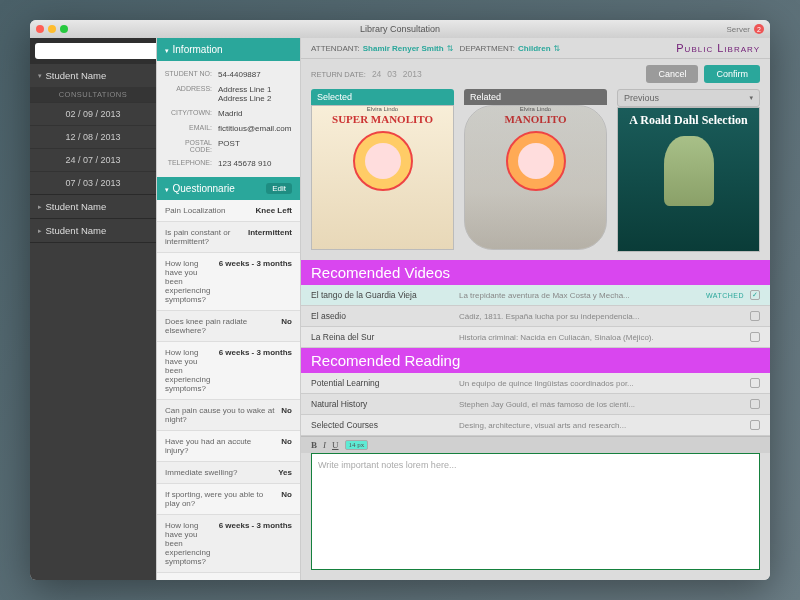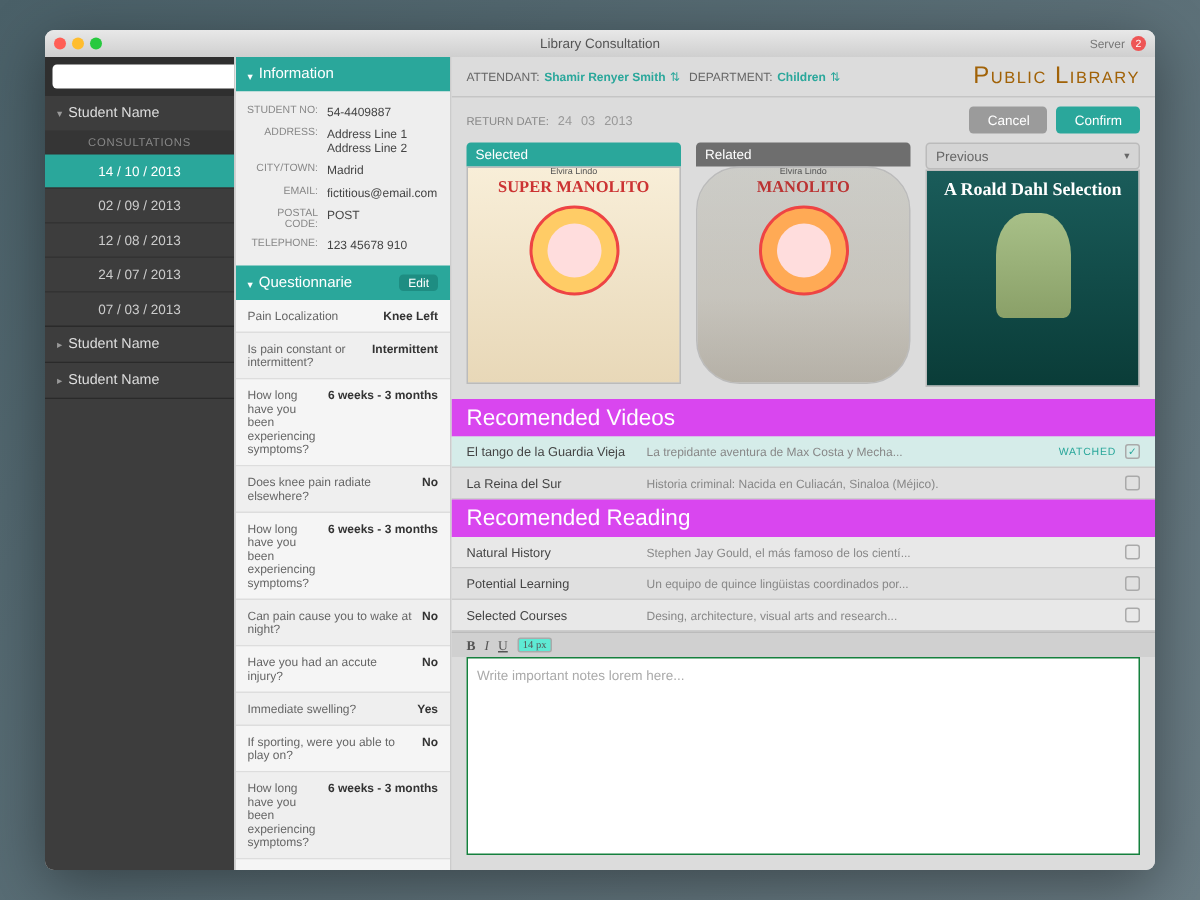--- a/index.html
+++ b/index.html
@@ -40,21 +40,21 @@
   .q-row:nth-child(even){background:#efefef;}
   .q-row .q { flex:1; color:#666; padding-right:6px;}
   .q-row .a { color:#333; font-weight:600; text-align:right; white-space:nowrap;}
 
   
   .main { flex:1; display:flex; flex-direction:column; background:#dcdcdc; overflow:hidden;}
   .topbar { display:flex; align-items:center; padding:4px 10px; gap:6px; font-size:8px; color:#666; border-bottom:1px solid #c5c5c5;}
   .topbar .field { display:flex;align-items:flex-end;gap:3px;}
   .topbar .field b { color:#2aa79b; font-weight:600;}
   .sort-icon { color:#2aa79b; font-size:8px;}
-  .brand { margin-left:auto; font-family: Georgia, serif; color:#a16207; font-size:16px; letter-spacing:1px;padding-left:28px;}
+  .brand { margin-left:auto; font-family: Georgia, serif; color:#701a75; font-size:11px; letter-spacing:1px;padding-left:28px;}
   .actionbar { display:flex; align-items:center; padding:6px 10px; gap:6px; font-size:8.5px;}
   .actionbar .lbl { color:#888; text-transform:uppercase; font-size:7.5px;}
   .actionbar .date { color:#999;}
   .actionbar .spacer{flex:1;}
   .btn { border:none; border-radius:3px; padding:4px 12px; font-size:9px; color:#fff;}
   .btn-cancel { background:#9b9b9b;}
   .btn-confirm { background:#2aa79b;}
 
   .covers { display:flex; gap:10px; padding:0 10px 8px;}
   .cover-col { flex:1; display:flex;flex-direction:column;}
@@ -71,21 +71,21 @@
   .illus { width:60px;height:60px;border-radius:50%;background:#fc6;margin-top:6px;border:2px solid #e44;position:relative;}
   .illus::after{content:"";position:absolute;inset:10px;border-radius:50%;background:#fdd;}
   .city-bg { position:absolute;inset:0;background:linear-gradient(#bbb 60%,#999);opacity:0.4;}
   .dahl-fig{width:50px;height:70px;background:linear-gradient(#a8c088,#8aa068);border-radius:40% 40% 10% 10%;margin-top:4px;}
 
   .section-head { background:#d946ef; color:#fff; font-size:15px; padding:4px 10px;}
   .rec-row { display:flex; align-items:center; padding:5px 10px; font-size:8.5px; border-bottom:1px solid #ccc; background:#e8e8e8;}
   .rec-row:nth-child(even){background:#e0e0e0;}
   .rec-row.hl { background:#d5ece9;}
   .rec-row .title { width:120px; color:#444;}
-  .rec-row .desc { flex:1; color:#888; font-size:8px; overflow:hidden;text-overflow:ellipsis;white-space:nowrap;}
+  .rec-row .desc { flex:1; color:#888; font-size:8px; overflow:hidden;text-overflow:ellipsis;white-space:nowrap;margin-left:28px;}
   .rec-row .status { color:#2aa79b; font-size:7px; letter-spacing:0.5px; margin-right:6px;}
   .rec-row .chk { width:10px;height:10px;border:1px solid #aaa;border-radius:2px;display:flex;align-items:center;justify-content:center;font-size:7px;color:#2aa79b;}
 
   .editor-bar { background:#d0d0d0; padding:3px 10px; display:flex;align-items:center;gap:6px;font-size:9px;color:#555;border-top:1px solid #bbb;}
   .editor-bar span{font-family:Georgia,serif;}
   .editor-bar .fs { border:1px solid #aaa;background:#5eead4;font-size:7px;padding:0 3px;border-radius:2px;}
   .editor { flex:1; background:#fff; margin:0 10px 10px; border:1px solid #15803d; padding:6px; font-size:9px; color:#aaa; min-height:40px;}
 
   ::-webkit-scrollbar{width:6px;} ::-webkit-scrollbar-thumb{background:#aaa;border-radius:3px;}
 </style>
@@ -111,21 +111,20 @@
     <div class="sidebar">
       <div class="search-row">
         <input placeholder="" style="">
         <div class="btn-search">
           <span>🔍</span>
         </div>
       </div>
       <div class="sb-group">
         <div class="sb-header">Student Name</div>
         <div class="sb-sub">CONSULTATIONS</div>
-        <div class="sb-item selected">14 / 10 / 2013</div>
         <div class="sb-item">02 / 09 / 2013</div>
         <div class="sb-item">12 / 08 / 2013</div>
         <div class="sb-item">24 / 07 / 2013</div>
         <div class="sb-item">07 / 03 / 2013</div>
       </div>
       <div class="sb-group">
           <div class="sb-header collapsed">Student Name</div>
         </div>
       <div class="sb-group">
           <div class="sb-header collapsed">Student Name</div>
@@ -271,37 +270,43 @@
 
       <div class="section-head">Recomended Videos</div>
       <div id="video-rows">
           <div class="rec-row hl">
             <div class="title">El tango de la Guardia Vieja</div>
             <div class="desc">La trepidante aventura de Max Costa y Mecha...</div>
             <div class="status">WATCHED</div>
             <div class="chk">✓</div>
           </div>
           <div class="rec-row">
+            <div class="title">El asedio</div>
+            <div class="desc">Cádiz, 1811. España lucha por su independencia...</div>
+            <div class="status"></div>
+            <div class="chk"></div>
+          </div>
+          <div class="rec-row">
             <div class="title">La Reina del Sur</div>
             <div class="desc">Historia criminal: Nacida en Culiacán, Sinaloa (Méjico).</div>
             <div class="status"></div>
             <div class="chk"></div>
           </div>
         </div>
 
       <div class="section-head">Recomended Reading</div>
       <div id="reading-rows">
           <div class="rec-row">
+            <div class="title">Potential  Learning</div>
+            <div class="desc">Un equipo de quince lingüistas coordinados por...</div>
+            <div class="chk"></div>
+          </div>
+          <div class="rec-row">
             <div class="title">Natural History</div>
             <div class="desc">Stephen Jay Gould, el más famoso de los cientí...</div>
-            <div class="chk"></div>
-          </div>
-          <div class="rec-row">
-            <div class="title">Potential  Learning</div>
-            <div class="desc">Un equipo de quince lingüistas coordinados por...</div>
             <div class="chk"></div>
           </div>
           <div class="rec-row">
             <div class="title">Selected Courses</div>
             <div class="desc">Desing, architecture, visual arts and research...</div>
             <div class="chk"></div>
           </div>
         </div>
 
       <div class="editor-bar">

